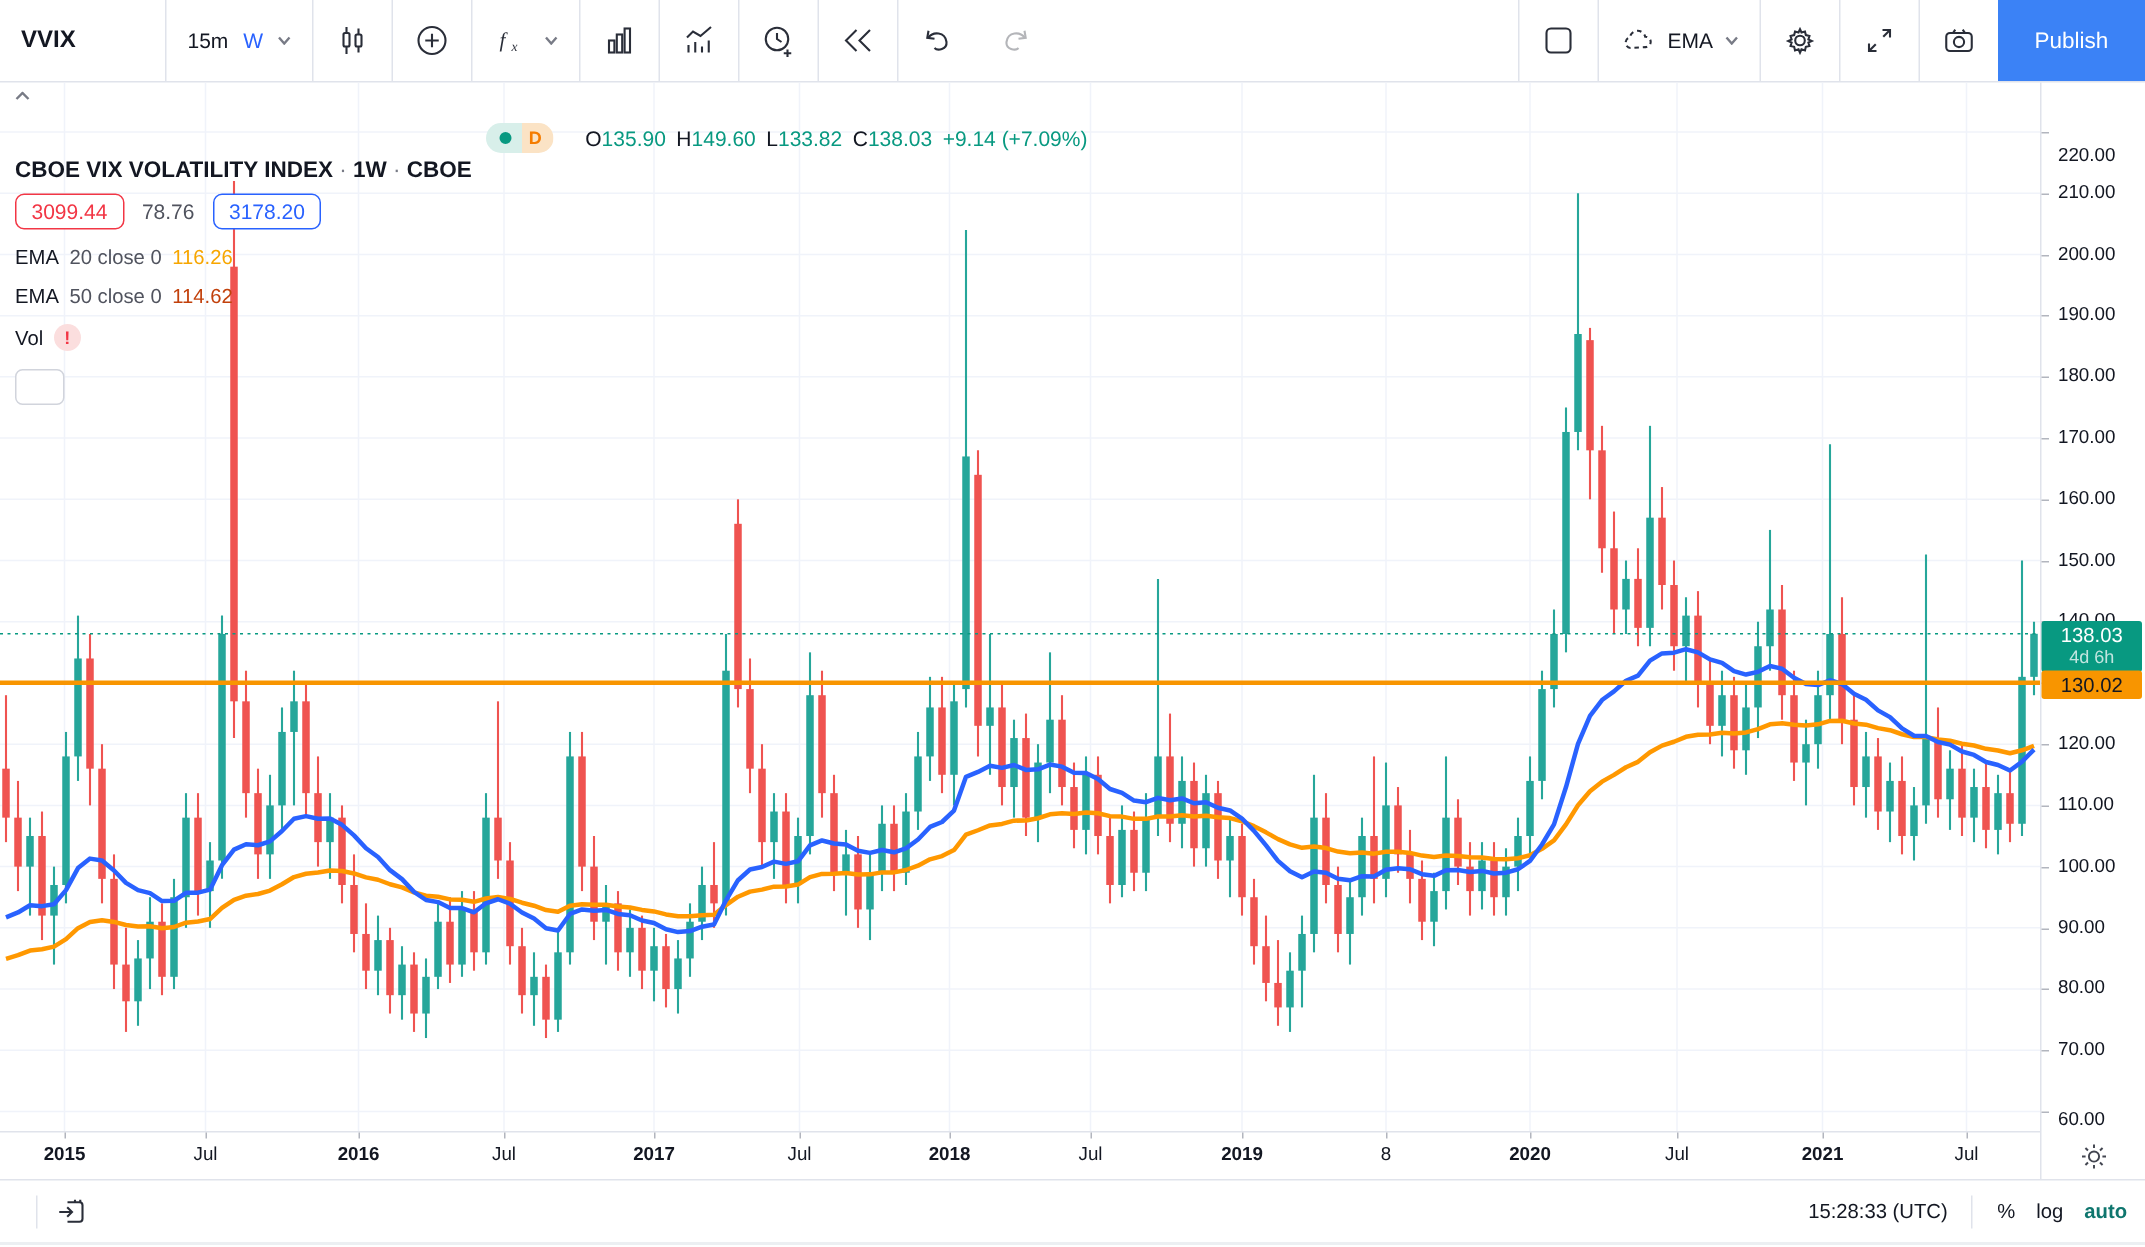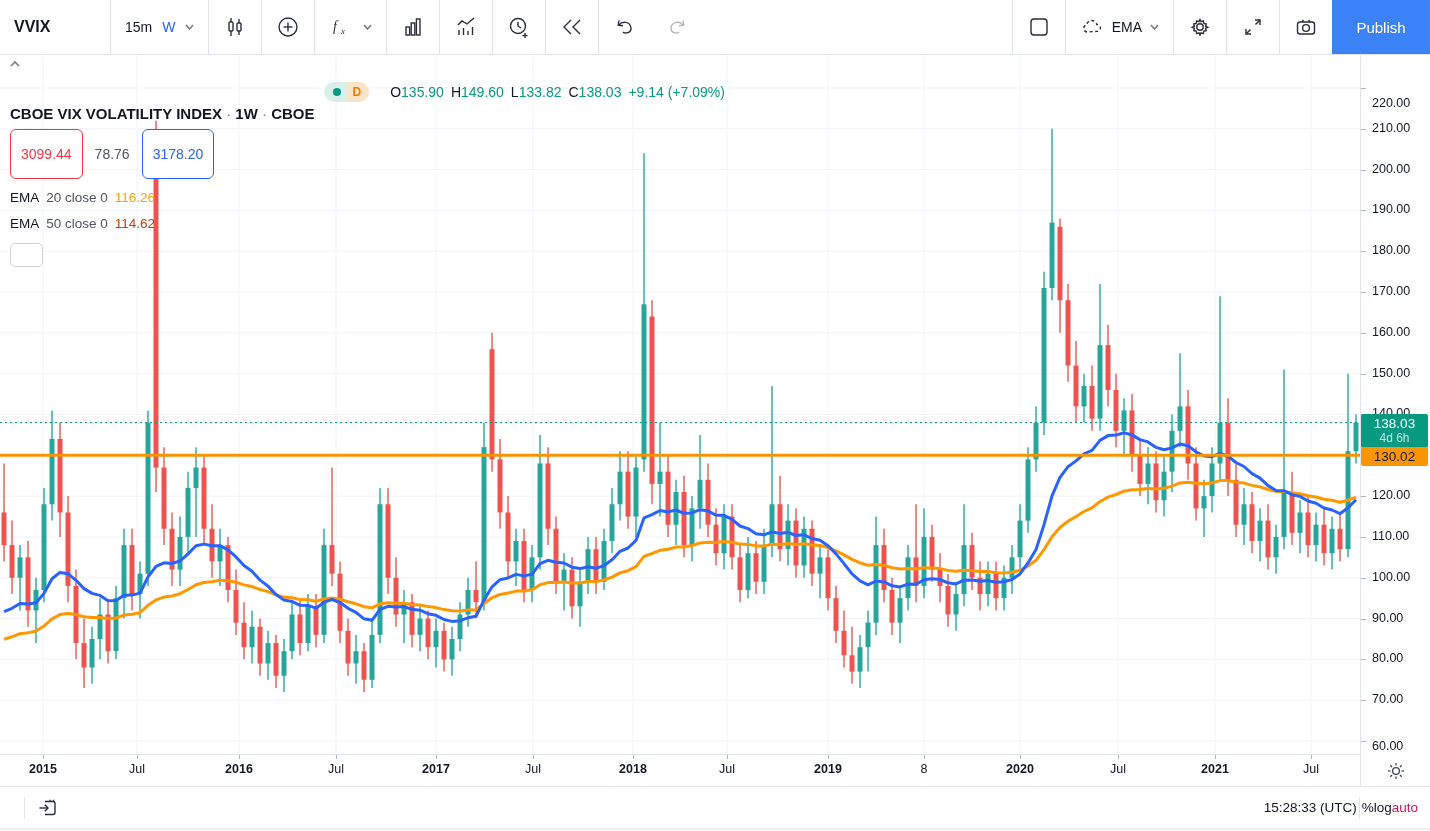--- a/index.html
+++ b/index.html
@@ -50,38 +50,38 @@
   .ltitle { font-size:15px; font-weight:bold;margin-top:44px; }
   .ldot { color:#787b86; font-weight:normal; }
   .pill { display:flex; height:20px; border-radius:10px; overflow:hidden; font-size:12px; }
   .pill .pa { display:flex; align-items:center; background:#d8efea; padding:0 7px 0 9px; }
   .pill .pa i { width:8px; height:8px; border-radius:50%; background:#089981; }
   .pill .pb { display:flex; align-items:center; background:#fbe3c5; color:#f57c00; font-weight:bold; padding:0 8px 0 5px; }
   .ohlc { display:flex; gap:7px; font-size:14px;margin-left:12px; }
   .ohlc b { font-weight:normal; color:#131722; }
   .ohlc span { color:#089981; }
   .lrow2 { display:flex; align-items:center; gap:10px; margin-top:7px; }
-  .mbadge { border:1px solid; border-radius:6px; padding:16px 10px; font-size:14px; background:#fff; }
+  .mbadge { border:1px solid; border-radius:6px; padding:3px 10px; font-size:14px; background:#fff; }
   .mb-red { border-color:#f23645; color:#f23645; }
   .mb-gray { border:none; color:#50535e; padding:3px 2px; }
   .mb-blue { border-color:#2962ff; color:#2962ff; }
   .irow { display:flex; align-items:center; gap:7px; margin-top:11px; font-size:13.5px; }
   .irow .iname { color:#131722; }
   .irow .iparams { color:#50535e; }
   .vol-err { display:inline-flex; align-items:center; justify-content:center; width:18px; height:18px; border-radius:50%; background:#fbdede; color:#f23645; font-weight:bold; font-size:12px; }
   .collapse-btn { margin-top:12px; width:33px; height:24px; background:#fff; border:1px solid #d1d4dc; border-radius:5px; display:flex; align-items:center; justify-content:center; cursor:pointer; }
 
   
   .bottombar { display:flex; align-items:center; height:44px; border-top:1px solid #e0e3eb; padding:0 12px; border-bottom:2px solid #eceff2; }
   .range-btn { padding:5px 9px; font-size:13.5px; border-radius:4px; cursor:pointer; margin-right:3px; }
   .range-btn.sel { background:#f0f3fa; }
   .bsep { width:1px; height:22px; background:#e0e3eb; margin:0 12px; }
   .goto { display:flex; align-items:center; cursor:pointer; }
-  .bright { margin-left:auto; display:flex; align-items:center; font-size:13.5px; }
-  .blue { color:#be185d; }
+  .bright { margin-left:auto; display:flex; align-items:center; gap:14px; font-size:13.5px; }
+  .blue { color:#0f766e;font-weight:bold; }
   .clickable { cursor:pointer; }
 </style>
 </head>
 <body>
 
 <div class="app">
 
   <div class="topbar">
     <div class="symbol clickable">VVIX</div>
     <div class="vsep"></div>
@@ -631,20 +631,24 @@
           <div class="irow">
             <span class="iname">EMA</span>
             <span class="iparams">20 close 0</span>
             <span style="color:#f7a600">116.26</span>
           </div>
           <div class="irow">
             <span class="iname">EMA</span>
             <span class="iparams">50 close 0</span>
             <span style="color:#c2410c">114.62</span>
           </div>
+          <div class="irow">
+            <span class="iname">Vol</span>
+            <span class="vol-err">!</span>
+          </div>
           <div class="collapse-btn">
             <svg width="10" height="6" viewBox="0 0 10 6">
                 <polyline points="1,5 5,1 9,5" fill="none" stroke="#787b86" stroke-width="1.6"></polyline>
               </svg>
           </div>
         </div>
       </div>
 
       <div class="taxis" id="taxis">
           <div class="tick" style="left: 43px;"></div>

